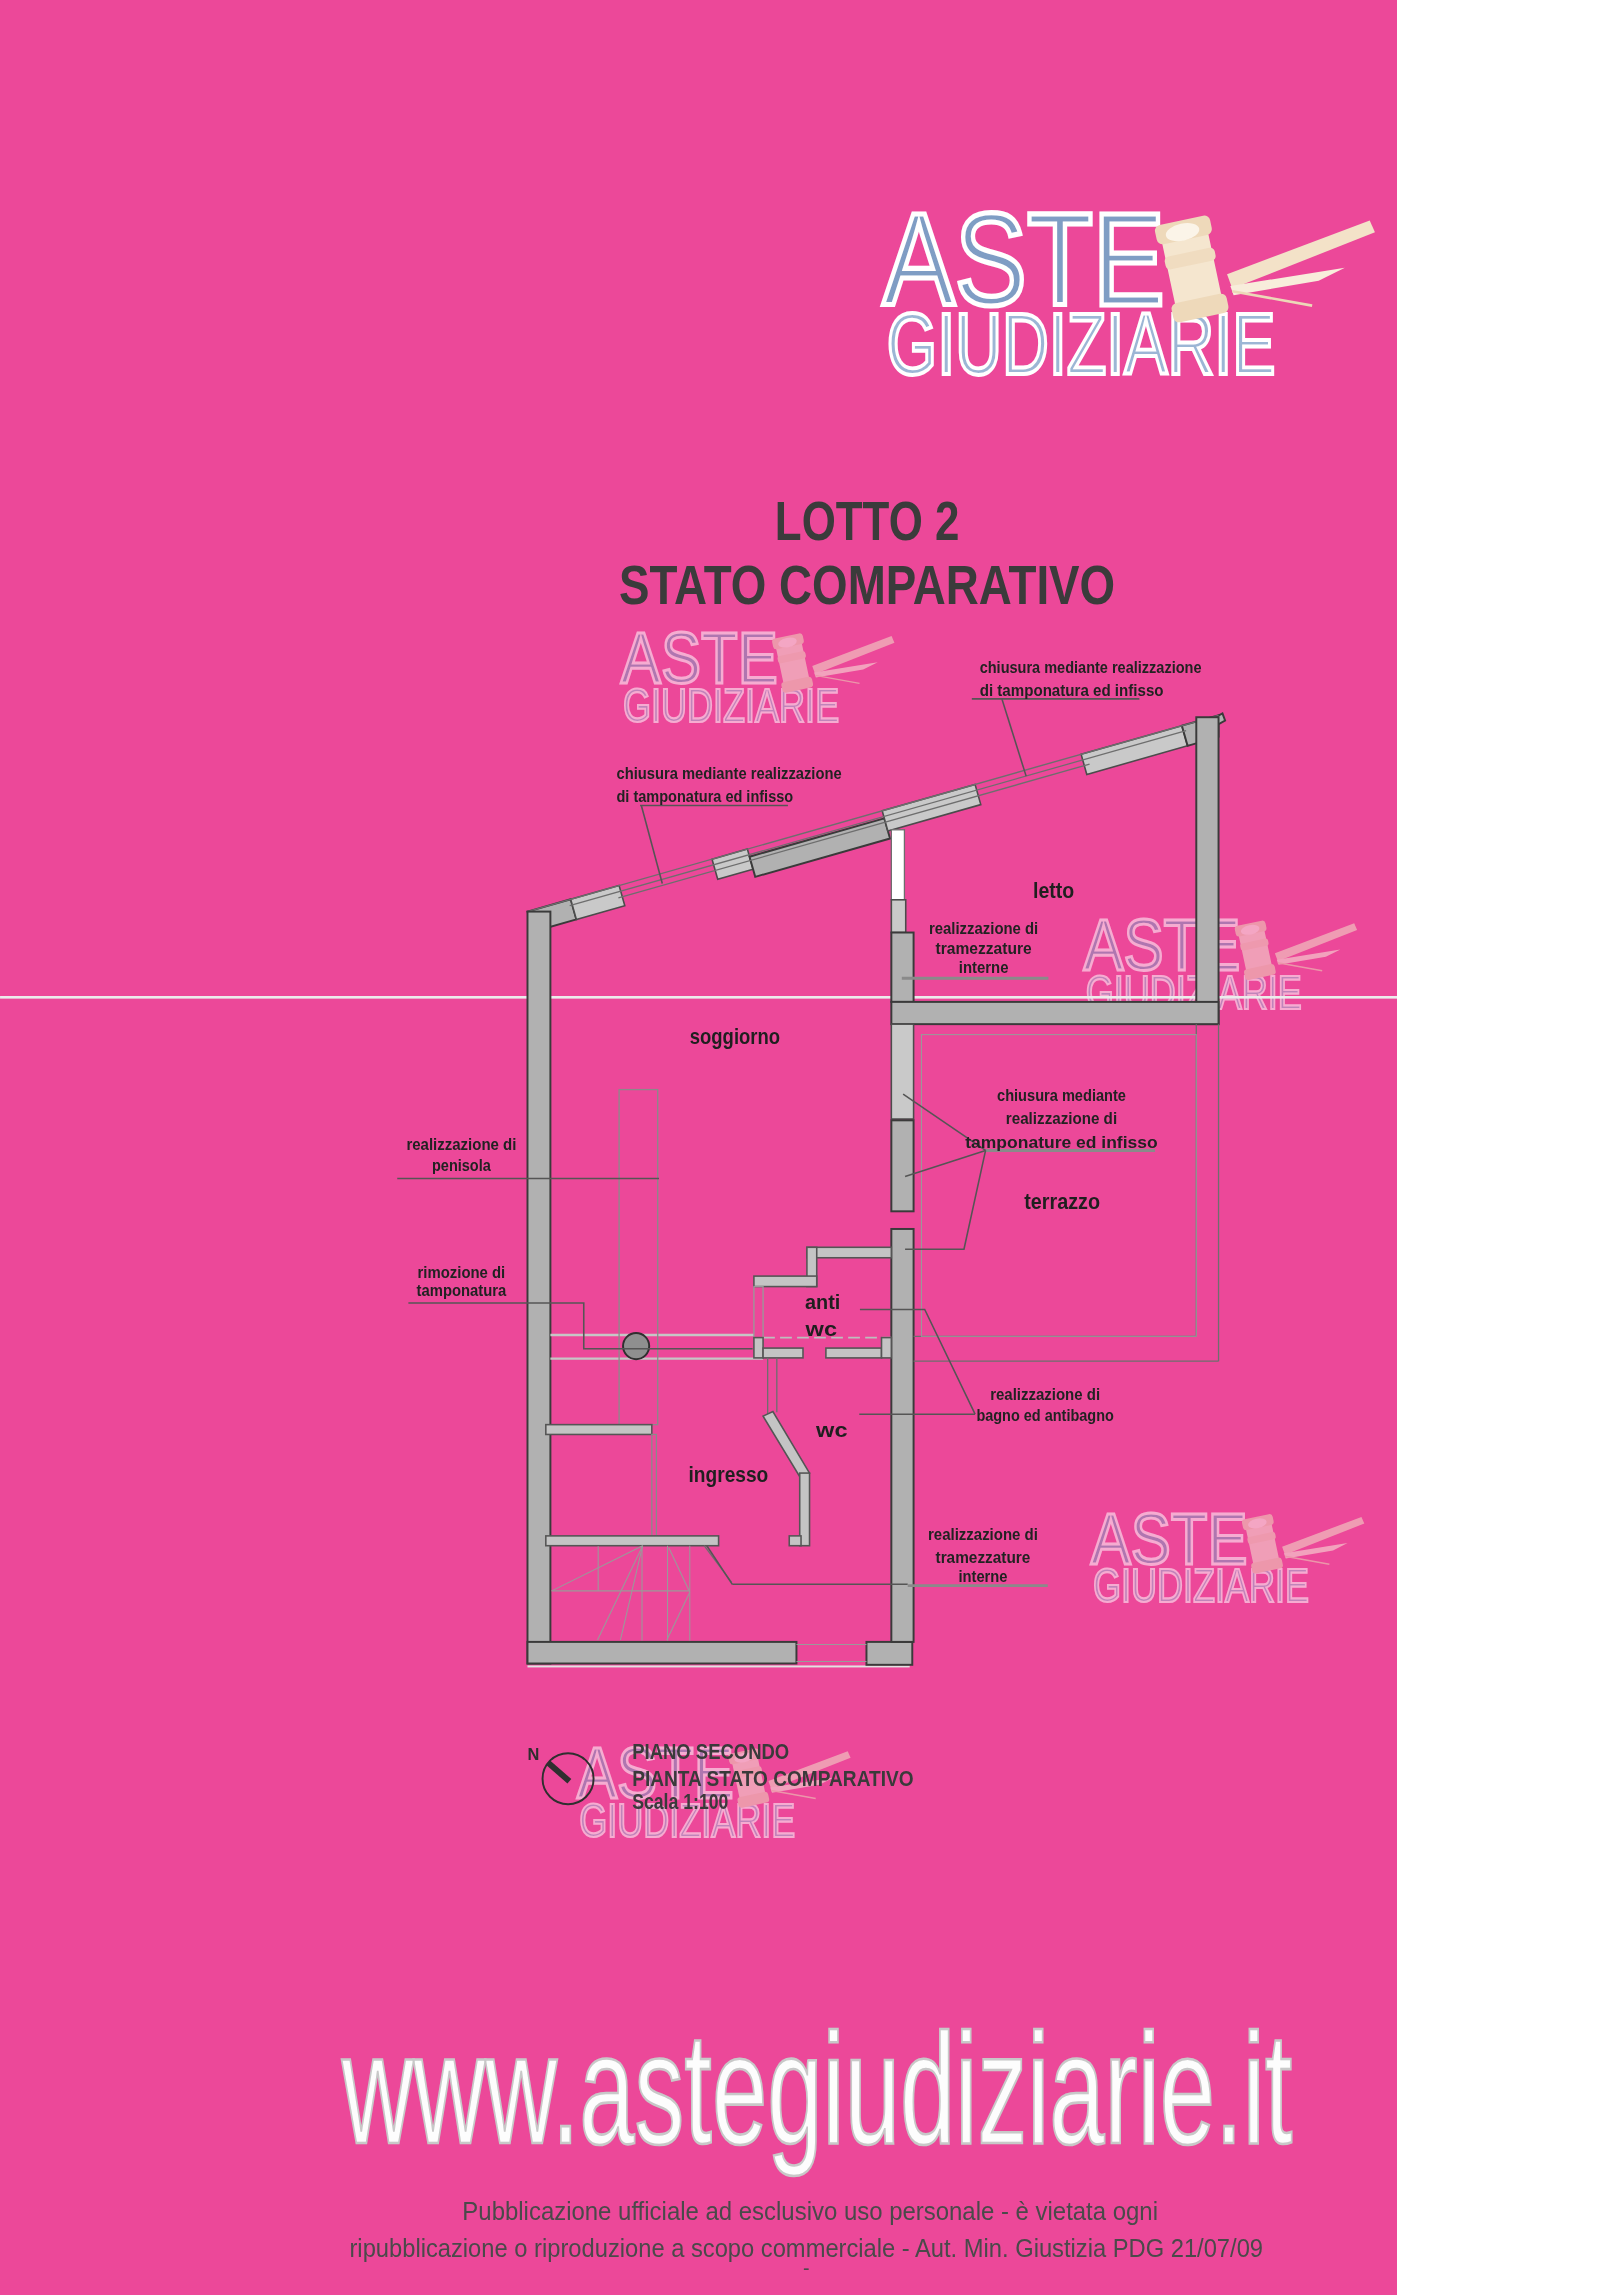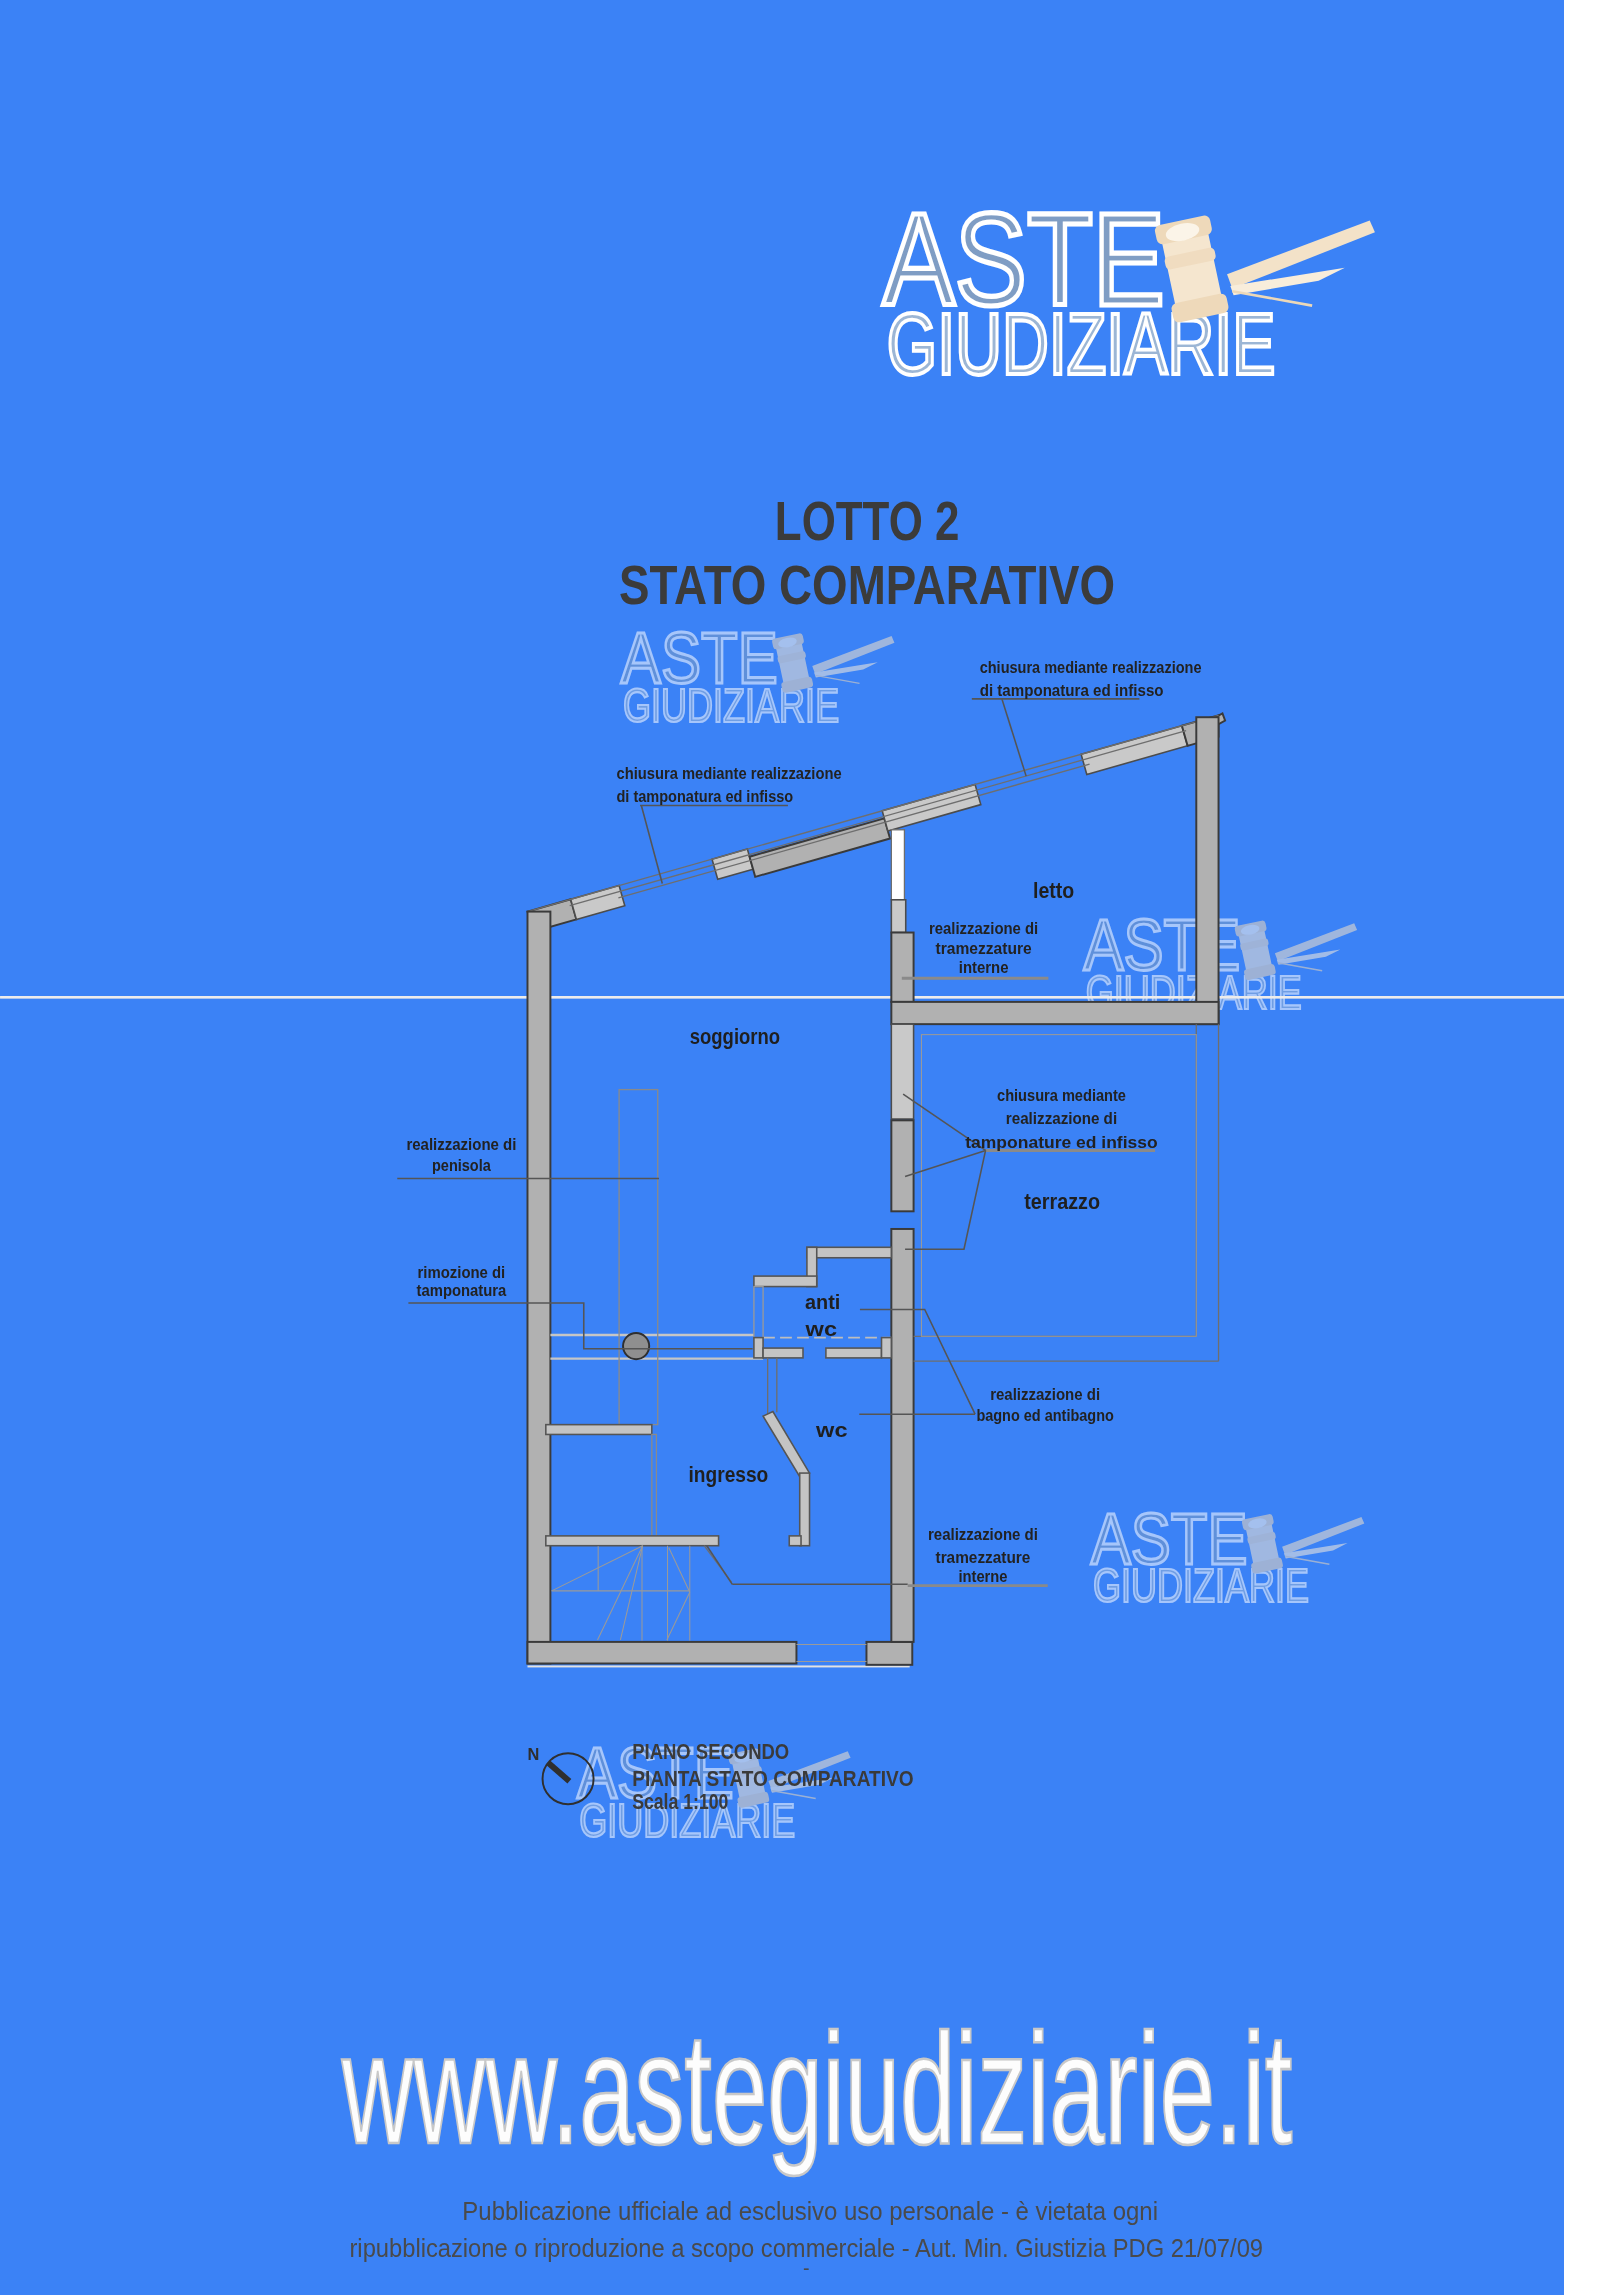--- a/index.html
+++ b/index.html
@@ -1,16 +1,16 @@
 <!DOCTYPE html>
 <html style="font-size:10.5px"><head>
 <meta charset="utf-8">
 <style>
   html,body{margin:0;padding:0;background:#ffffff;}
-  .page{position:relative;width:1564px;height:2295px;background:#3b82f6;overflow:hidden;}
+  .page{position:relative;width:1397px;height:2295px;background:#ec4899;overflow:hidden;}
   svg text{font-family:"Liberation Sans", sans-serif;}
 </style>
 </head>
 <body>
 <div class="page">
 <svg width="1623" height="2295" viewBox="0 0 2480 3507">
   <defs>
     <g id="logo">
 
       <text x="-6" y="147" font-size="200" fill="#7f9dc4" stroke="#ffffff" stroke-width="8" paint-order="fill" textLength="431" lengthAdjust="spacingAndGlyphs">ASTE</text>

